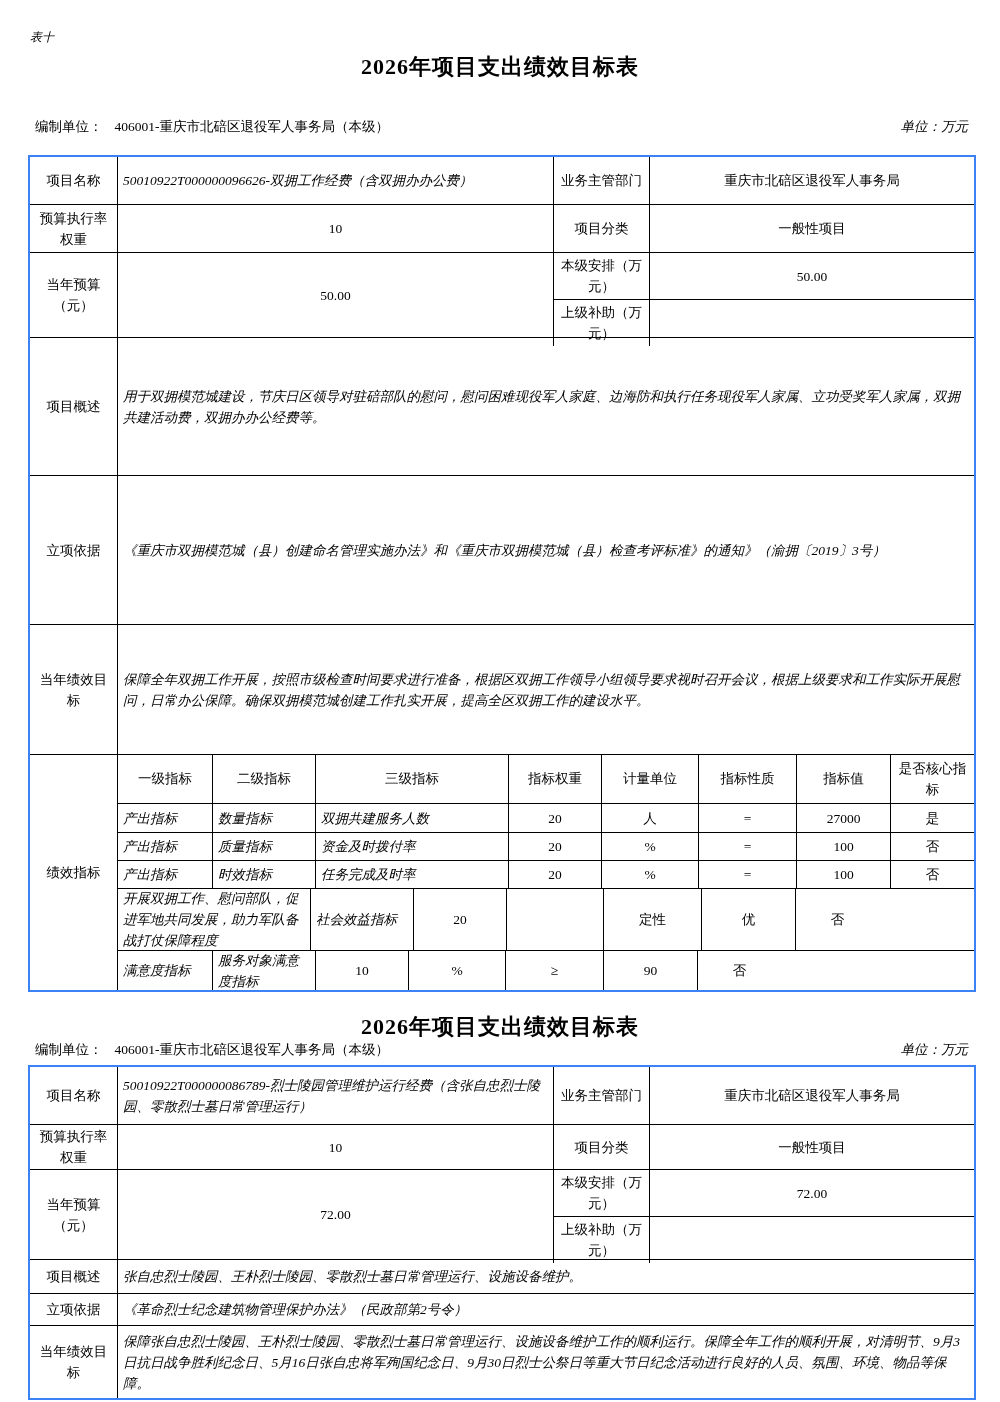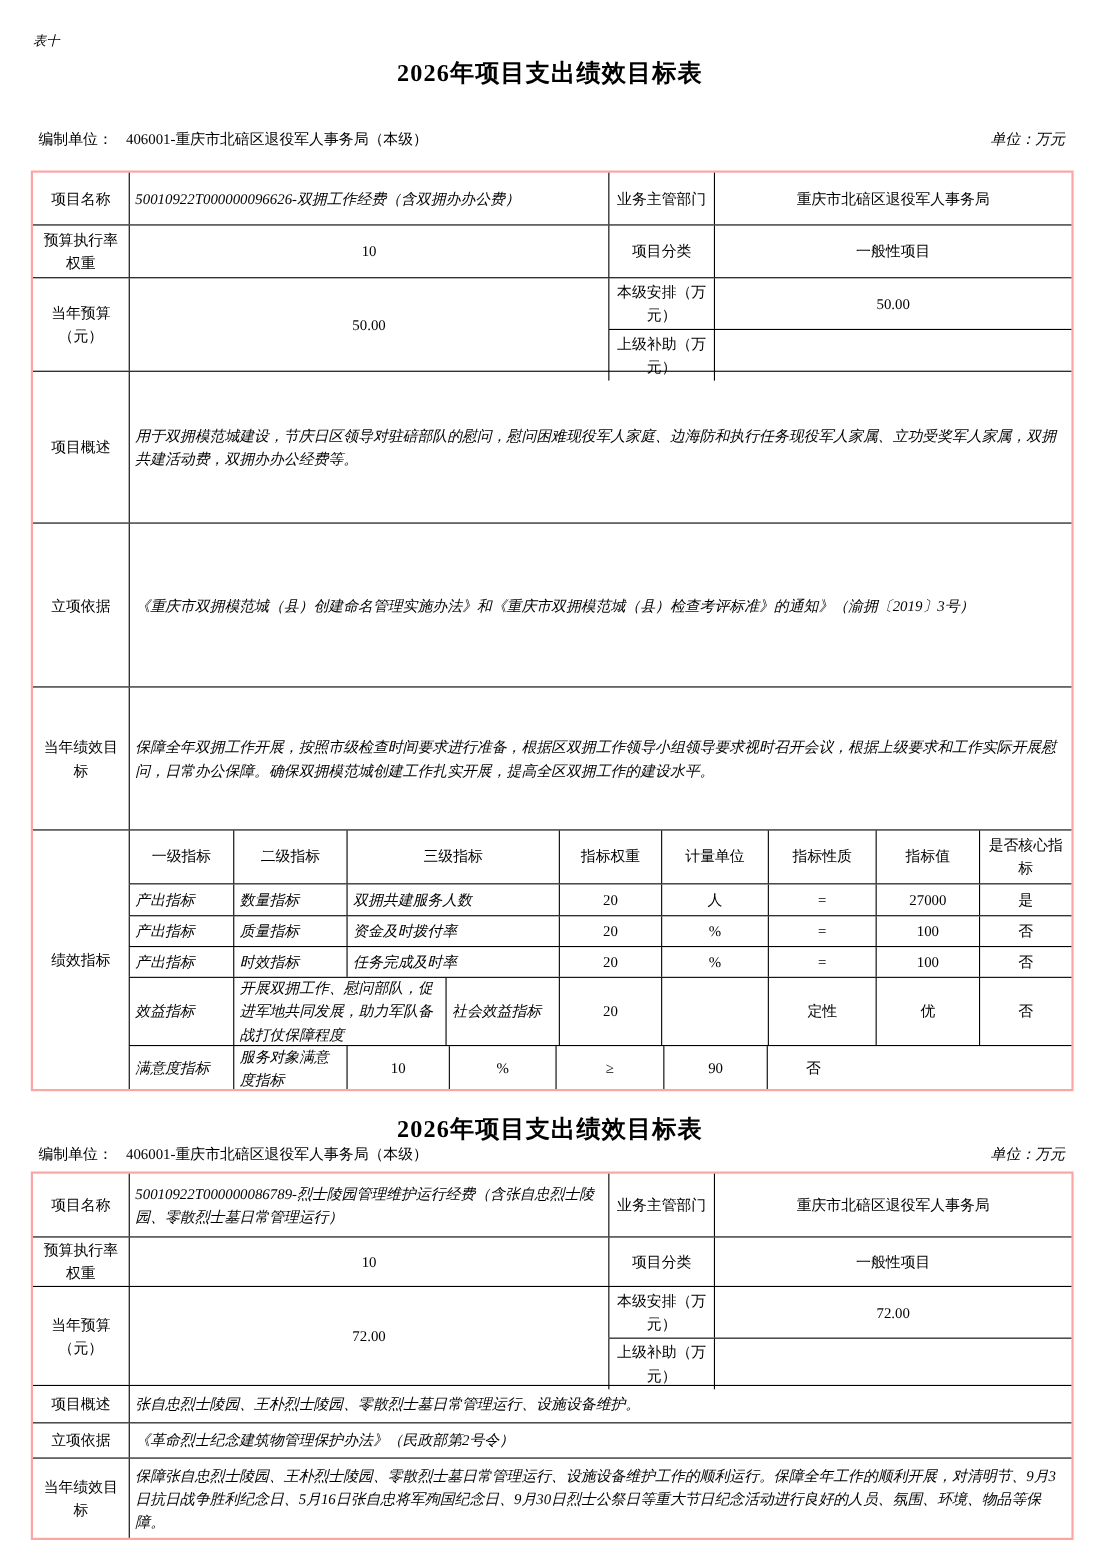--- a/index.html
+++ b/index.html
@@ -13,21 +13,21 @@
   .doc-title { position: absolute; left: 0; width: 100%; text-align: center;
     font-size: 22px; font-weight: bold; letter-spacing: 1px; }
   .title-1 { top: 52px; }
   .title-2 { top: 1012px; }
   .meta { position: absolute; left: 35px; right: 32px; display: flex;
     justify-content: space-between; align-items: center; font-size: 13.5px; }
   .meta-1 { top: 118px; }
   .meta-2 { top: 1041px; }
   .meta .org { display: flex; gap: 12px; }
   .meta .unit { font-style: italic; }
-  .tbl { position: absolute; left: 28px; width: 948px; border: 2px solid #fca5a5; background: #fff; }
+  .tbl { position: absolute; left: 28px; width: 948px; border: 2px solid #3b82f6; background: #fff; }
   .tbl-1 { top: 155px; }
   .tbl-2 { top: 1065px; }
   .trow { display: flex; border-top: 1px solid #000; }
   .trow.first { border-top: none; }
   .c { display: flex; align-items: center; justify-content: center; text-align: center;
     padding: 2px 5px; font-size: 13.5px; line-height: 21px; overflow: hidden;
     border-left: 1px solid #000; }
   .c.nb { border-left: none; }
   .c.lft { justify-content: flex-start; text-align: left; font-style: italic; }
   .subcol { display: flex; flex-direction: column; }
@@ -128,21 +128,20 @@
         <div class="c lft" style="width:95px">产出指标</div>
         <div class="c lft" style="width:103px">时效指标</div>
         <div class="c lft" style="width:193px">任务完成及时率</div>
         <div class="c" style="width:93px">20</div>
         <div class="c" style="width:97px">%</div>
         <div class="c" style="width:98px">=</div>
         <div class="c" style="width:94px">100</div>
         <div class="c" style="width:84px">否</div>
       </div>
       <div class="irow" style="height:62px">
-        <div class="c lft" style="width:95px">效益指标</div>
         <div class="c lft" style="width:193px">开展双拥工作、慰问部队，促进军地共同发展，助力军队备战打仗保障程度</div>
         <div class="c lft" style="width:103px">社会效益指标</div>
         <div class="c" style="width:93px">20</div>
         <div class="c" style="width:97px"></div>
         <div class="c" style="width:98px">定性</div>
         <div class="c" style="width:94px">优</div>
         <div class="c" style="width:84px">否</div>
       </div>
       <div class="irow" style="height:40px">
         <div class="c lft" style="width:95px">满意度指标</div>

